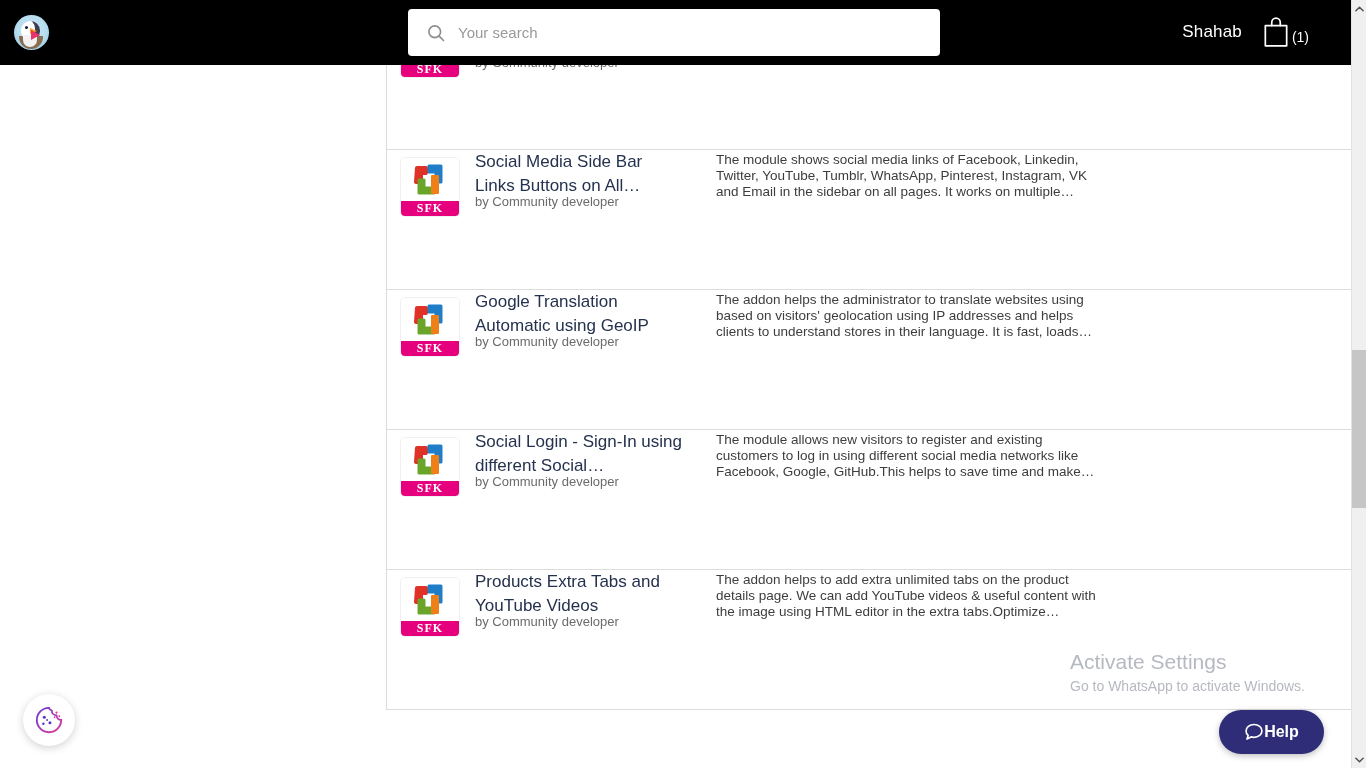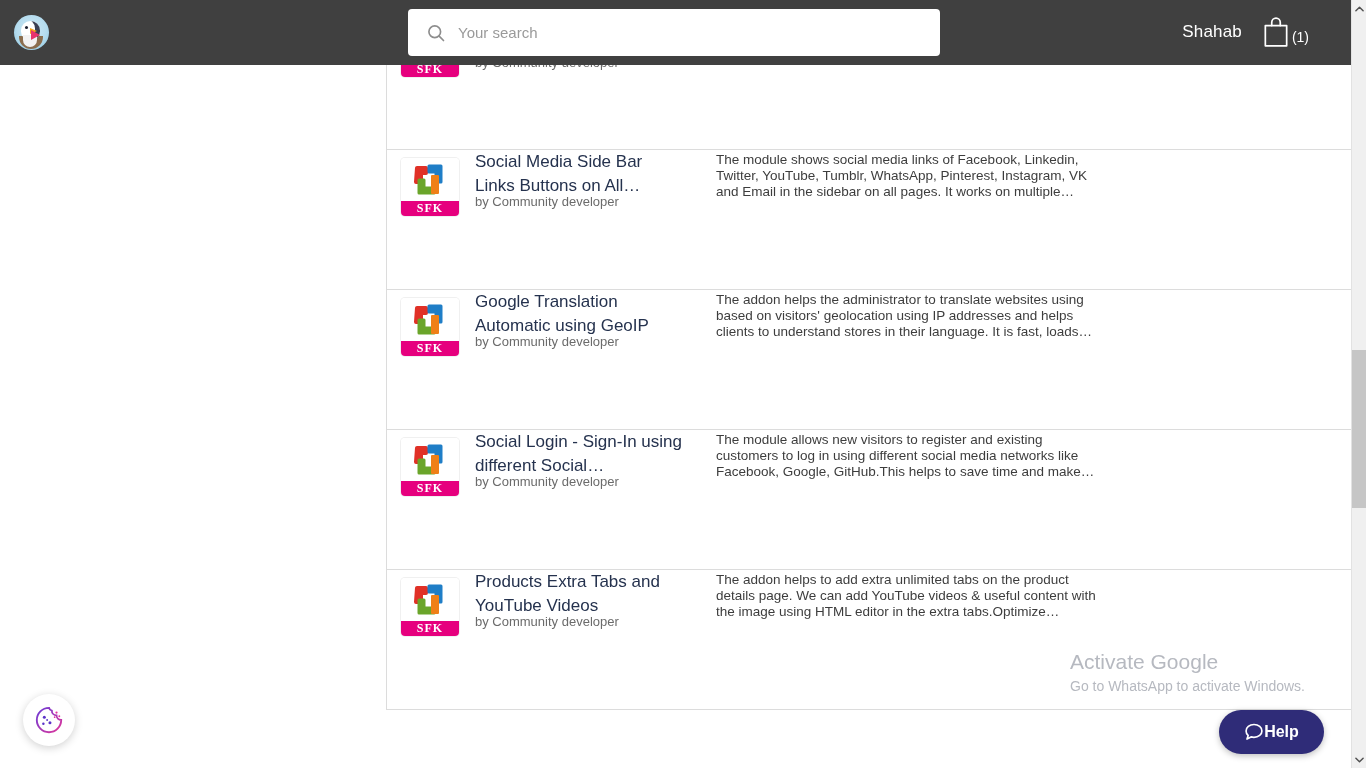--- a/index.html
+++ b/index.html
@@ -9,21 +9,21 @@
     background: #ffffff;
     font-family: "Liberation Sans", sans-serif;
   }
   body { position: relative; }
 
   
   .header {
     position: absolute;
     top: 0; left: 0;
     width: 1351px; height: 65px;
-    background: #404040;
+    background: #000000;
     display: flex;
     align-items: center;
     z-index: 30;
   }
   .logo-wrap {
     position: absolute;
     left: 14px; top: 15px;
     width: 35px; height: 35px;
   }
   .logo-circle {
@@ -407,21 +407,21 @@
       <div class="mod-price">69,99€</div>
       <svg class="fav-heart" viewBox="0 0 32 30">
         <path d="M16 28 C16 28 2 19.5 2 10.5 C2 5.3 6 2 10 2 C13 2 15.2 3.9 16 5.6 C16.8 3.9 19 2 22 2 C26 2 30 5.3 30 10.5 C30 19.5 16 28 16 28 Z" fill="#0d1a3f"></path>
       </svg>
     </div>
 
   </div>
 </div>
 
 <div class="watermark">
-  <div class="wm-title">Activate Google</div>
+  <div class="wm-title">Activate Settings</div>
   <div class="wm-sub">Go to WhatsApp to activate Windows.</div>
 </div>
 
 <div class="cookie-btn">
   <svg width="30" height="30" viewBox="0 0 32 32">
     <defs>
       <linearGradient id="ck" x1="0" y1="0" x2="1" y2="1">
         <stop offset="0%" stop-color="#6a3bd6"></stop>
         <stop offset="100%" stop-color="#e0369a"></stop>
       </linearGradient>

